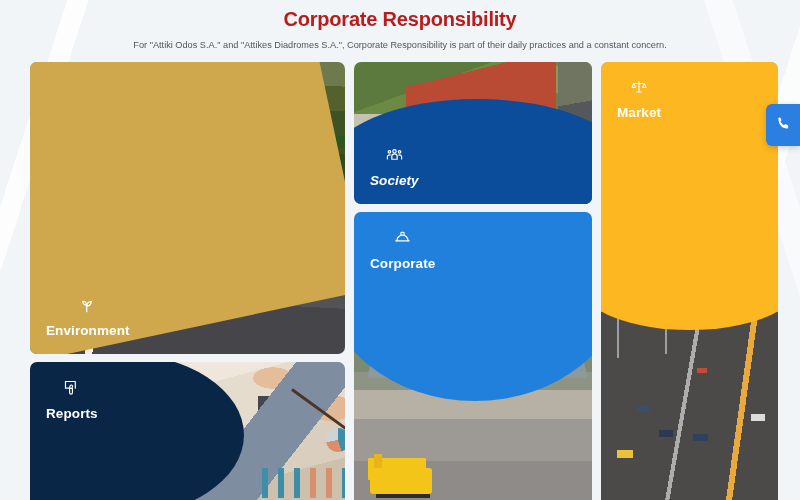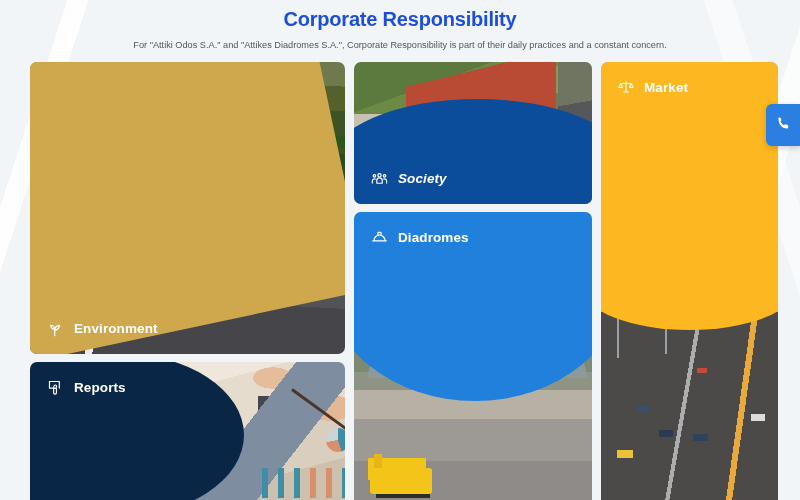--- a/index.html
+++ b/index.html
@@ -29,21 +29,21 @@
 
   
   .page-header {
     position: relative;
     text-align: center;
     padding-top: 6px;
   }
   .page-title {
     font-size: 20px;
     font-weight: bold;
-    color: #1d4ed8;
+    color: #b91c1c;
     letter-spacing: -0.2px;
     line-height: 26px;
   }
   .page-subtitle {
     font-size: 9.2px;
     color: #50555d;
     margin-top: 7px;
     line-height: 13px;
   }
 
@@ -72,20 +72,21 @@
   .card-label {
     position: absolute;
     display: flex;
     align-items: center;
     gap: 9px;
     color: #ffffff;
     font-size: 13.5px;
     font-weight: bold;
     letter-spacing: .1px;
     z-index: 5;
+    flex-direction: column;
   }
   .card-label svg { display: block; }
   .label-bottom { left: 16px; bottom: 16px; }
   .label-top    { left: 16px; top: 16px; }
 
   
   #card-environment { grid-column: 1; grid-row: 1 / span 2; text-align: center; }
   .env-photo {
     background:
       
@@ -408,21 +409,21 @@
     </div>
     <div class="emp-blue"></div>
     <div class="card-label label-top">
       <span>
         <svg width="19" height="19" viewBox="0 0 24 24" fill="none" stroke="#ffffff" stroke-width="1.5" stroke-linecap="round" stroke-linejoin="round">
           <path d="M3.5 16.2h17"></path>
           <path d="M5 16a7 7 0 0 1 14 0"></path>
           <path d="M10 9.4V6.6a1 1 0 0 1 1-1h2a1 1 0 0 1 1 1v2.8"></path>
         </svg>
       </span>
-      <span>Diadromes</span>
+      <span>Corporate</span>
     </div>
   </div>
 
   <div class="card" id="card-market">
     <div class="card-photo mkt-photo">
       <div class="mkt-city"></div>
       <div class="mkt-road"></div>
       <div class="mkt-pole p1"></div>
       <div class="mkt-pole p2"></div>
       <div class="mkt-cars"></div>

